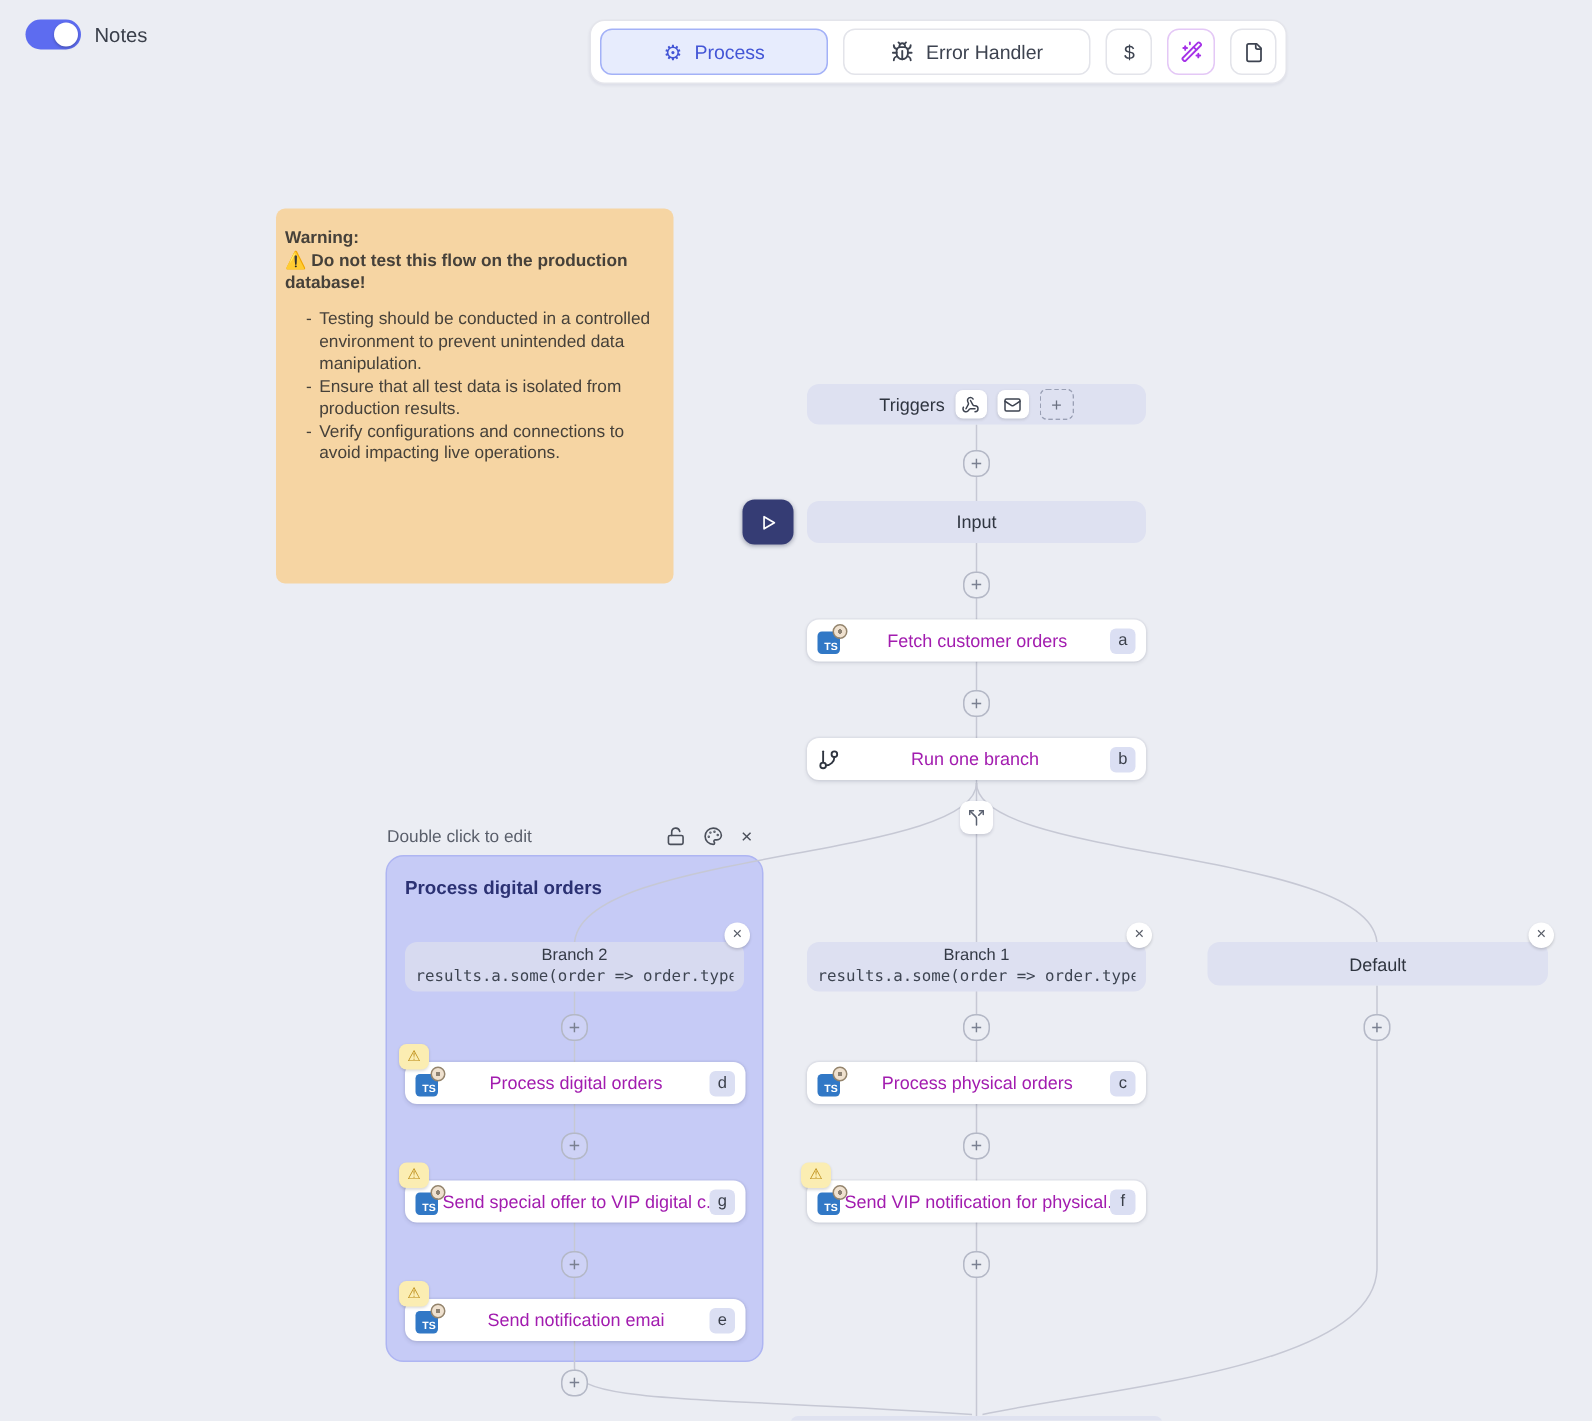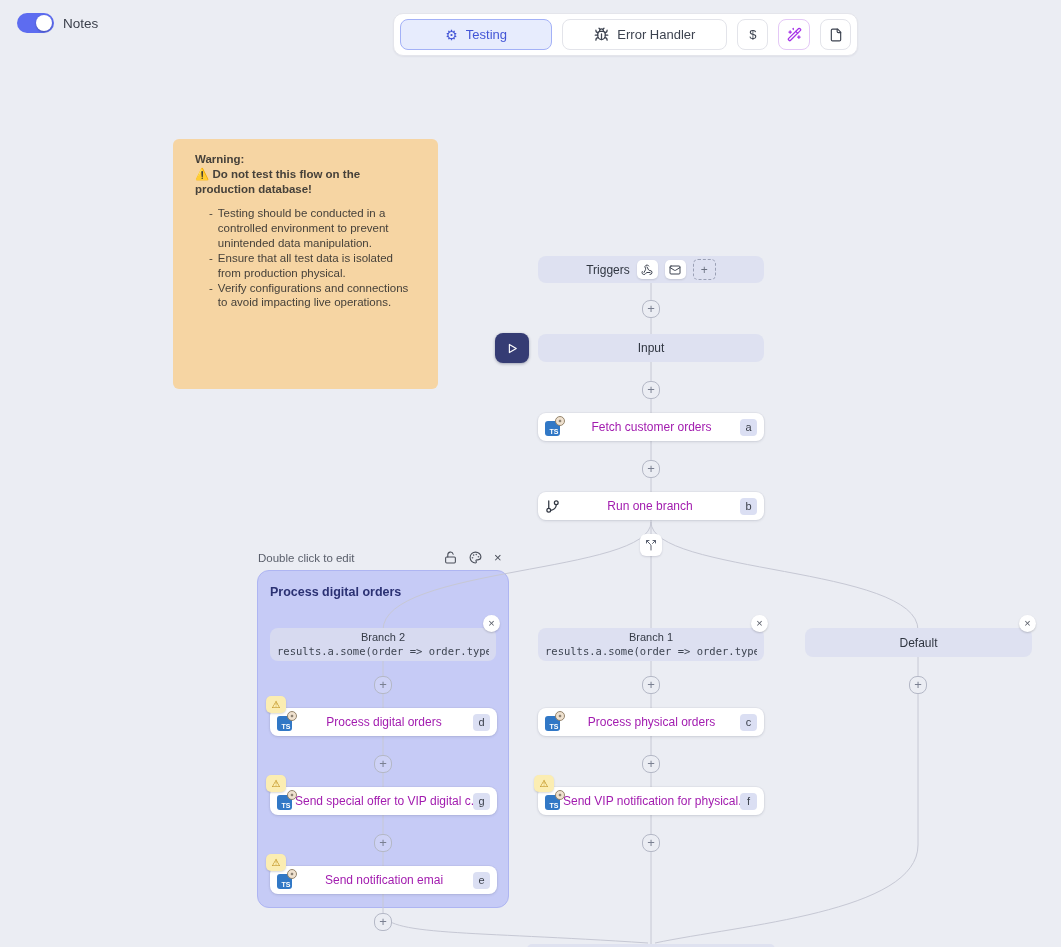--- a/index.html
+++ b/index.html
@@ -15,21 +15,21 @@
   .toolbar { position:absolute; left:393px; top:13px; width:465px; height:43px; background:#fff; border:1px solid #e4e5eb; border-radius:10px; box-shadow:0 1px 2px rgba(20,25,60,.06); display:flex; align-items:center; padding:0 6px; gap:10px; box-sizing:border-box; z-index:6; }
   .tb-btn { height:31px; border-radius:8px; border:1px solid #e3e4ea; background:#fff; display:flex; align-items:center; justify-content:center; gap:8px; font-size:13px; color:#3d4350; box-sizing:border-box; cursor:pointer; }
   .tb-btn.settings { width:153px; background:#e7ecfd; border-color:#a3b1f7; color:#4355d6; font-weight:500; }
   .tb-btn.error { width:166px; }
   .tb-btn.square { width:31px; }
   .tb-btn.wand { width:32px; border-color:#e4c8f6; }
   .gear-glyph { font-size:14px; line-height:1; }
   svg.ico { display:block; }
 
   
-  .note { position:absolute; left:173px; top:139px; width:265px; height:250px; background:#f6d5a3; border-radius:6px; padding:13px 22px; box-sizing:border-box; color:#46413a; font-size:11.5px; line-height:1.3; z-index:3; }
+  .note { position:absolute; left:184px; top:139px; width:265px; height:250px; background:#f6d5a3; border-radius:6px; padding:13px 6px; box-sizing:border-box; color:#46413a; font-size:11.5px; line-height:1.3; z-index:3; }
   .note-title { font-weight:bold; }
   .note-warning { font-weight:bold; margin-bottom:9px; }
   .note-li { display:flex; gap:5px; padding-left:14px; }
 
   
   .lav-node { position:absolute; background:#dee1f1; border-radius:8px; display:flex; align-items:center; justify-content:center; font-size:12px; color:#2f3540; z-index:3; }
   .white-node { position:absolute; background:#fff; border-radius:8px; box-shadow:0 1px 3px rgba(25,30,60,.12), 0 0 0 1px rgba(25,30,60,.03); display:flex; align-items:center; padding:0 7px; box-sizing:border-box; z-index:3; }
   .task-label { flex:1; text-align:center; font-size:12px; color:#a21caf; white-space:nowrap; overflow:hidden; }
   .letter-badge { width:17px; height:17px; border-radius:4px; background:#dbdff3; font-size:11px; color:#3a3f4a; display:flex; align-items:center; justify-content:center; flex:0 0 auto; }
   .plus-btn { position:absolute; width:18px; height:18px; border:1px solid #b4b8c6; border-radius:8px; background:#ebedf3; color:#7a8091; font-size:13px; line-height:16px; text-align:center; transform:translate(-50%,-50%); z-index:4; cursor:pointer; box-sizing:border-box; }
@@ -88,21 +88,21 @@
   <div class="notes-toggle-wrap">
     <div class="toggle">
         <div class="knob"></div>
       </div>
     <div class="notes-label">Notes</div>
   </div>
 
   <div class="toolbar">
     <div class="tb-btn settings">
       <span class="gear-glyph">⚙</span>
-      <span>Testing</span>
+      <span>Process</span>
     </div>
     <div class="tb-btn error">
       <span>
           <svg class="ico" width="15" height="15" viewBox="0 0 24 24" fill="none" stroke="#3d4350" stroke-width="2" stroke-linecap="round" stroke-linejoin="round">
             <path d="m8 2 1.88 1.88"></path>
             <path d="M14.12 3.88 16 2"></path>
             <path d="M9 7.13v-1a3.003 3.003 0 1 1 6 0v1"></path>
             <path d="M12 20c-3.3 0-6-2.7-6-6v-3a4 4 0 0 1 4-4h4a4 4 0 0 1 4 4v3c0 3.3-2.7 6-6 6"></path>
             <path d="M12 20v-9"></path>
             <path d="M6.53 9C4.6 8.8 3 7.1 3 5"></path>
@@ -143,21 +143,21 @@
 
   <div class="note">
     <div class="note-title">Warning:</div>
     <div class="note-warning">⚠️ Do not test this flow on the production database!</div>
     <div class="note-li">
       <span>-</span>
       <span>Testing should be conducted in a controlled environment to prevent unintended data manipulation.</span>
     </div>
     <div class="note-li">
       <span>-</span>
-      <span>Ensure that all test data is isolated from production physical.</span>
+      <span>Ensure that all test data is isolated from production results.</span>
     </div>
     <div class="note-li">
       <span>-</span>
       <span>Verify configurations and connections to avoid impacting live operations.</span>
     </div>
   </div>
 
   <div class="lav-node" style="left:538px; top:256px; width:226px; height:27px; gap:7px;">
     <span>Triggers</span>
     <span class="chip">

